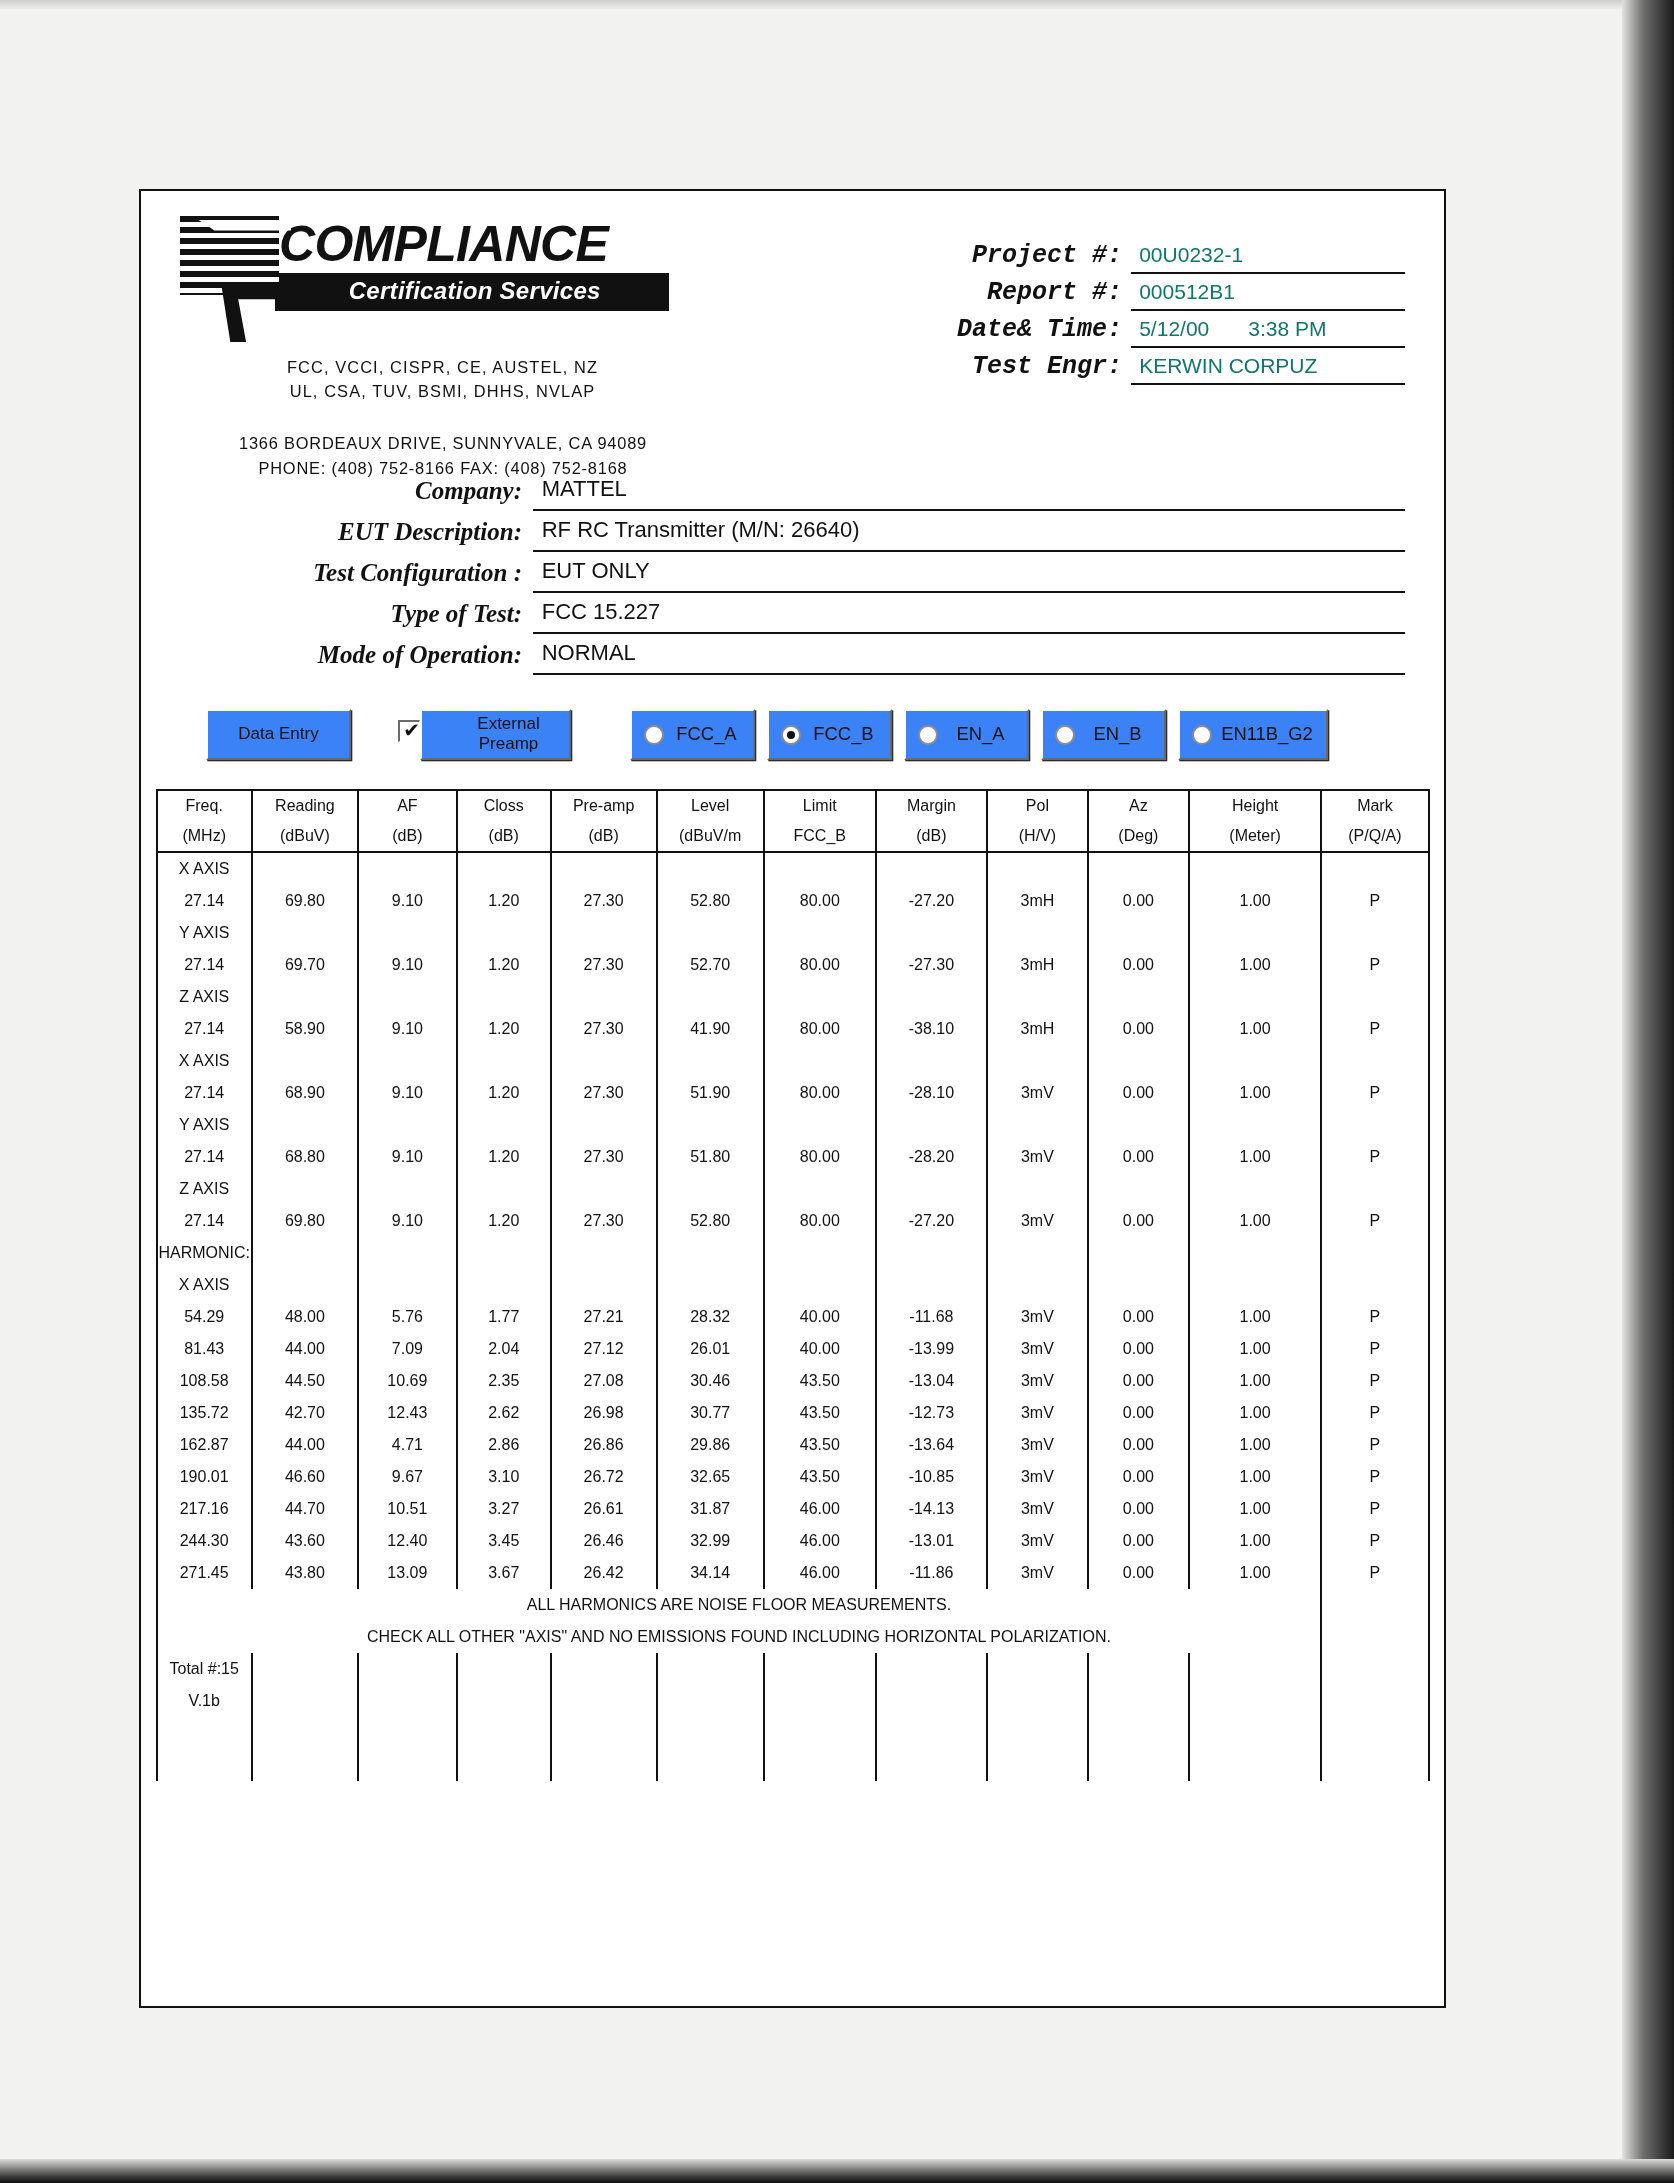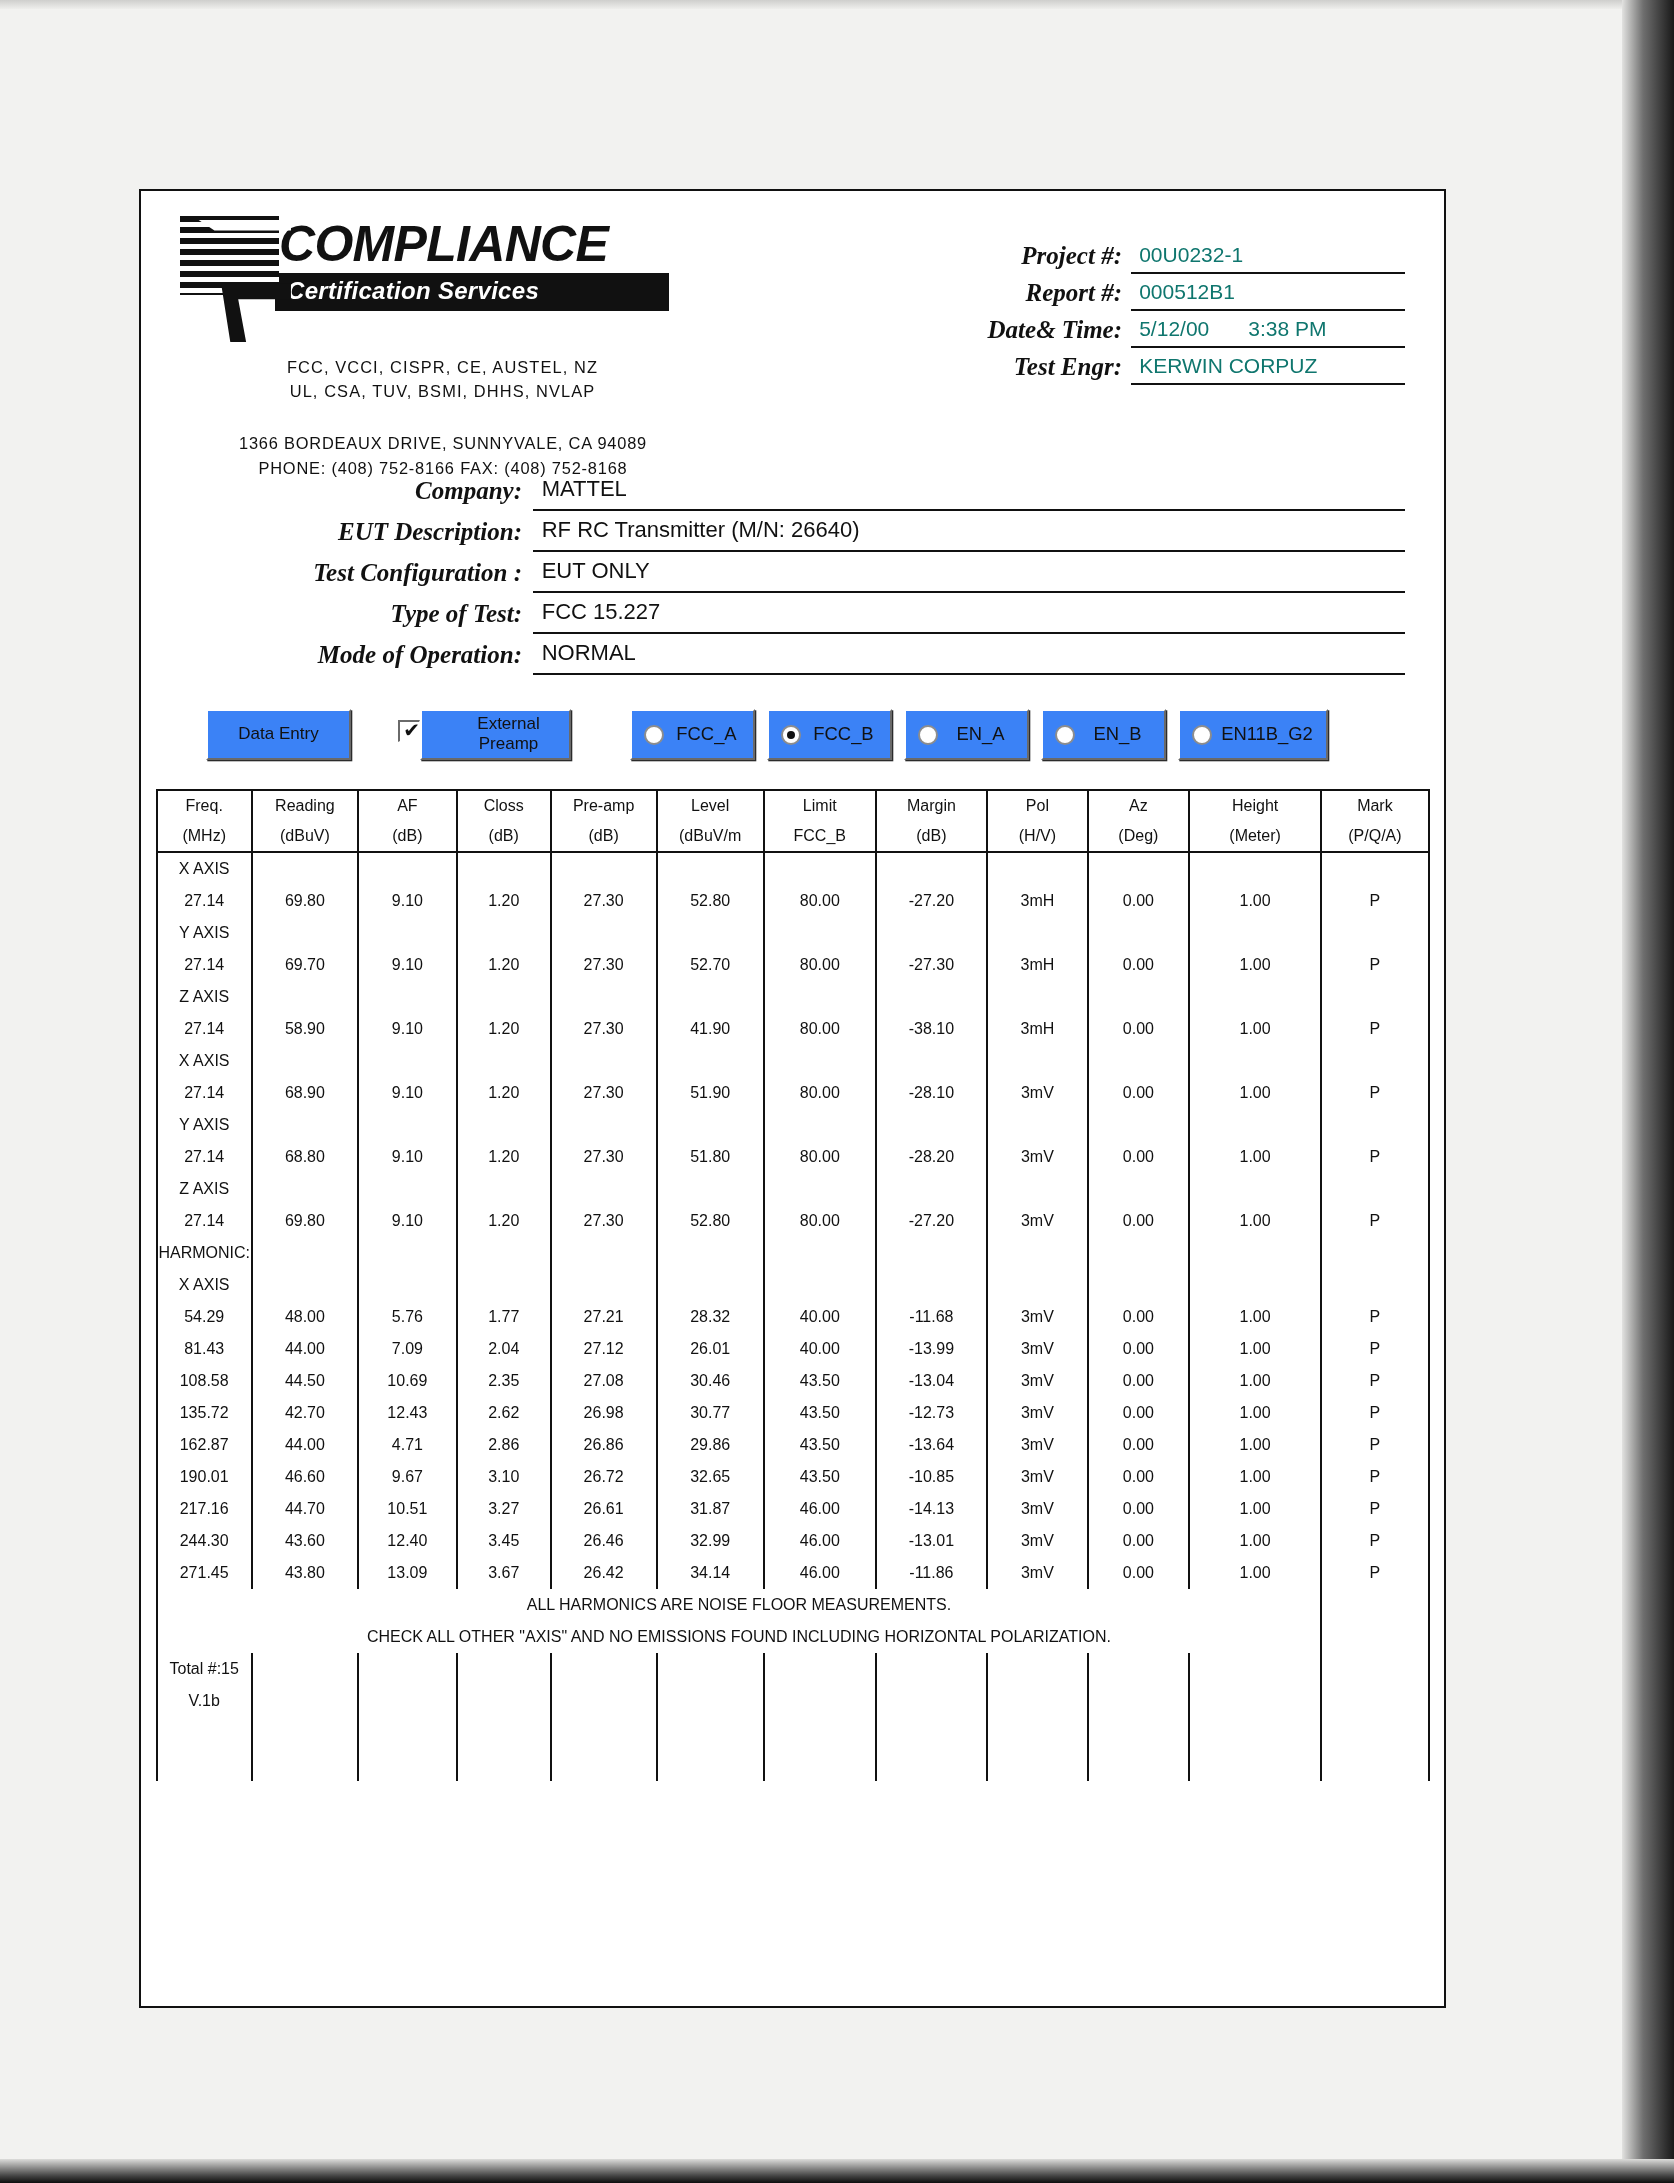--- a/index.html
+++ b/index.html
@@ -122,20 +122,21 @@
     background: #111;
     color: #fff;
     font-weight: bold;
     font-style: italic;
     font-size: 24px;
     letter-spacing: 0.3px;
     padding: 4px 6.6px 5.3px 12px;
     margin-top: 1.3px;
     width: 394px;
     box-sizing: border-box;
+    text-align: center;
   }
   .accred {
     margin-top: 17px;
     text-align: center;
     font-size: 16.4px;
     letter-spacing: 1.1px;
     color: #111;
     line-height: 24px;
     width: 525px;
   }
@@ -158,21 +159,21 @@
     width: 473px;
   }
   .proj-row {
     display: flex;
     align-items: flex-end;
     height: 37px;
   }
   .proj-label {
     width: 190px;
     text-align: right;
-    font-family: Liberation Serif, serif;
+    font-family: Liberation Mono, monospace;
     font-weight: bold;
     font-style: italic;
     font-size: 25px;
     color: #111;
     padding-right: 9.2px;
     padding-bottom: 4px;
     white-space: nowrap;
   }
   .proj-val {
     flex: 1;

